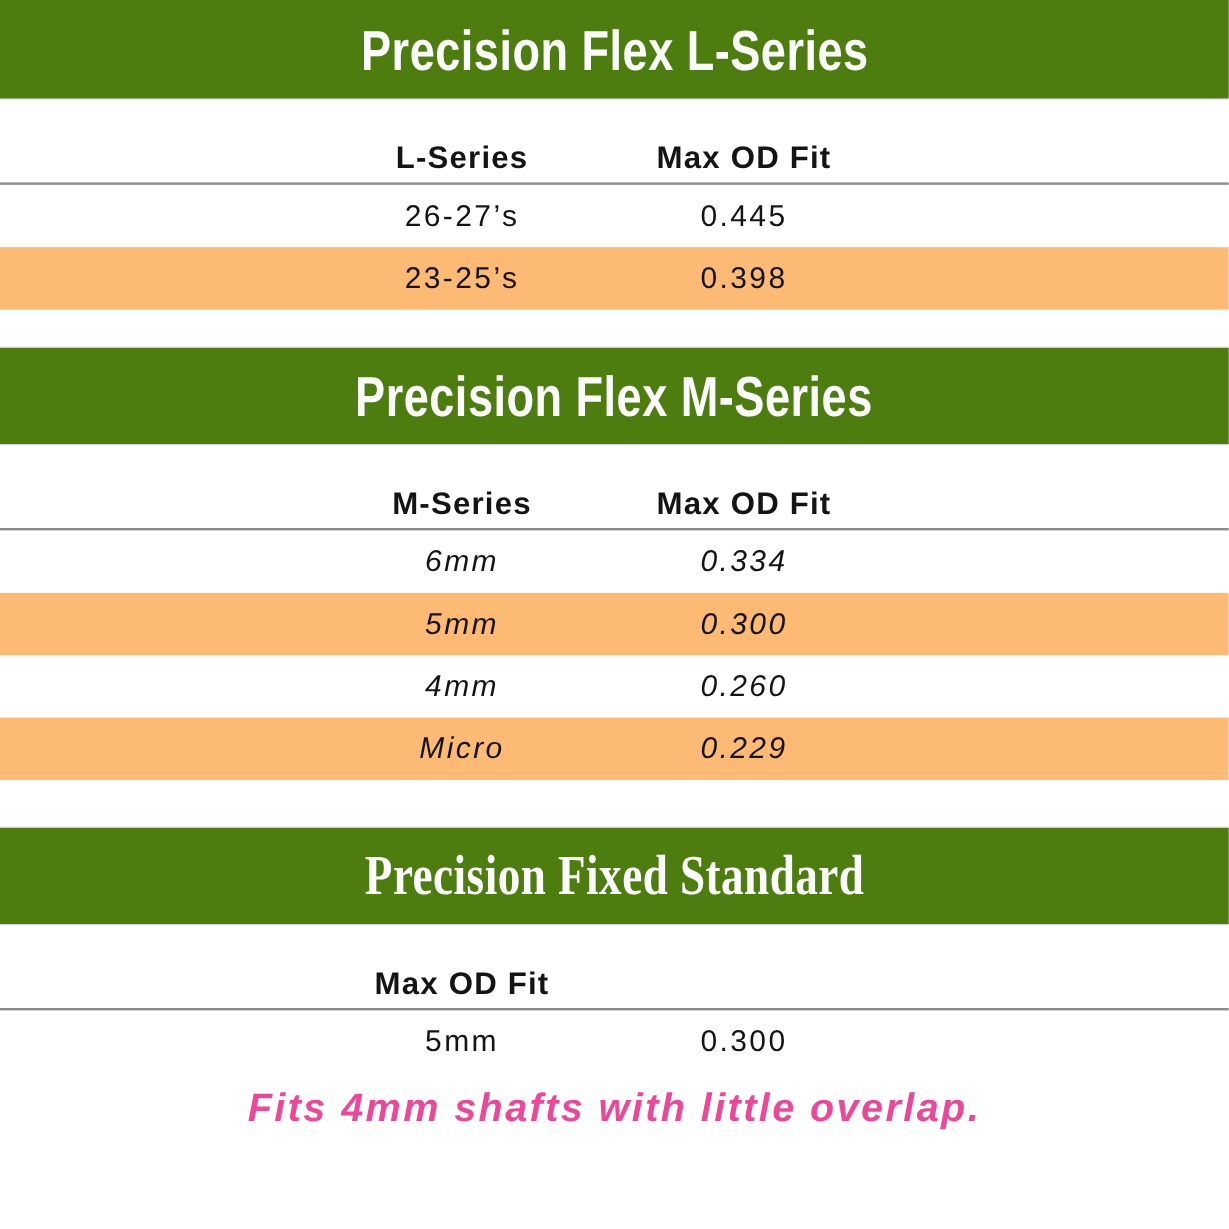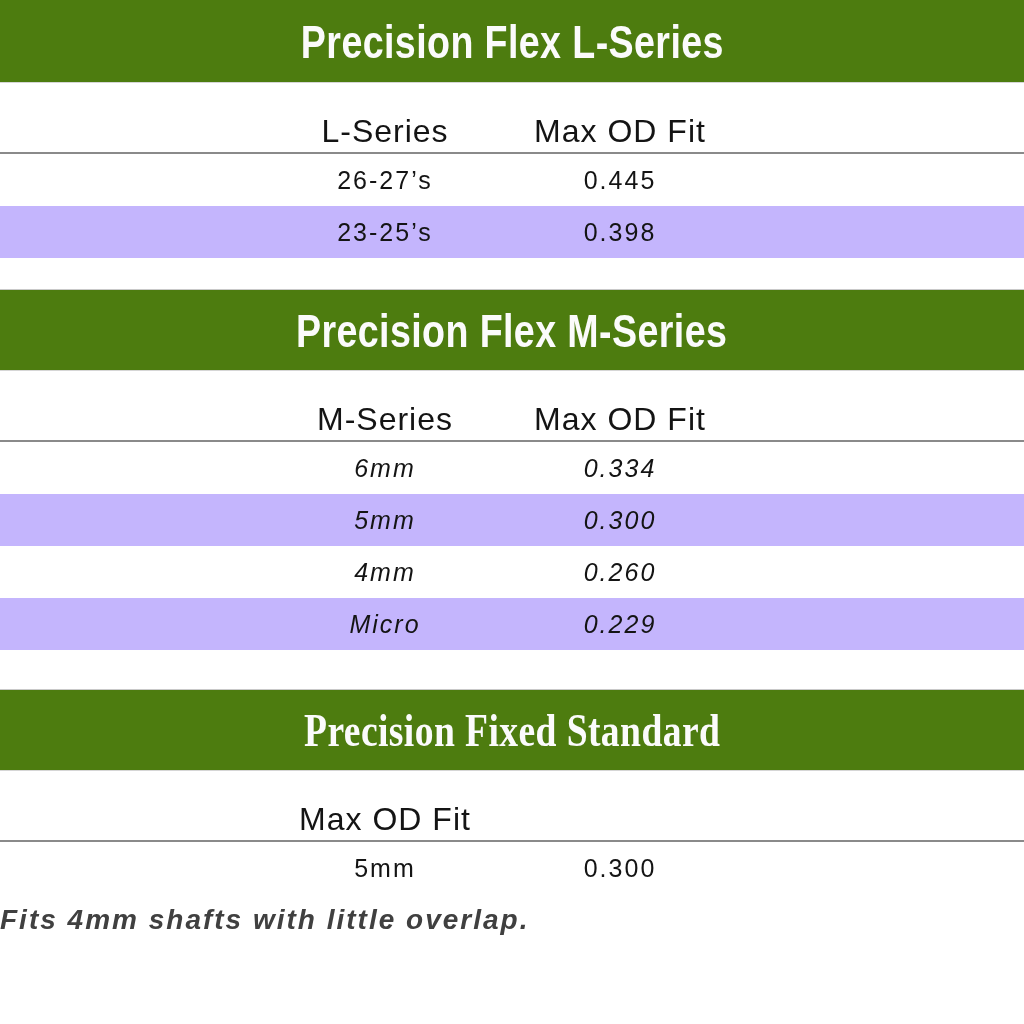--- a/index.html
+++ b/index.html
@@ -40,43 +40,44 @@
   }
   .thead-inner, .row-inner {
     margin-left: 270px;
     width: 470px;
     display: grid;
     grid-template-columns: 230px 240px;
     align-items: center;
   }
   .thead-inner {
     height: 42px;
-    font-weight: 400;
-    font-size: 32px;
+    font-weight: 700;
+    font-size: 26px;
     letter-spacing: 1px;
   }
 
   
   .row { height: 52px; }
-  .row.alt { background: #c4b5fd; }
+  .row.alt { background: #fdba74; }
   .row-inner { height: 52px; font-size: 25px; letter-spacing: 2px; }
   .cell { text-align: center; white-space: nowrap; }
 
   .sec1 .rows { margin-bottom: 32px; }
   .sec2 .rows { margin-bottom: 40px; font-style: italic; }
 
   
   .note {
     padding-top: 10px;
     height: 50px;
+    text-align: center;
     font-weight: 700;
     font-style: italic;
-    font-size: 28px;
+    font-size: 33px;
     letter-spacing: 2px;
-    color: #404040;
+    color: #ec4899;
   }
 </style>
 </head>
 <body>
 
 <div id="root">
     <section class="spec sec1">
       <div class="banner">
         <span class="banner-text">Precision Flex L-Series</span>
       </div>

